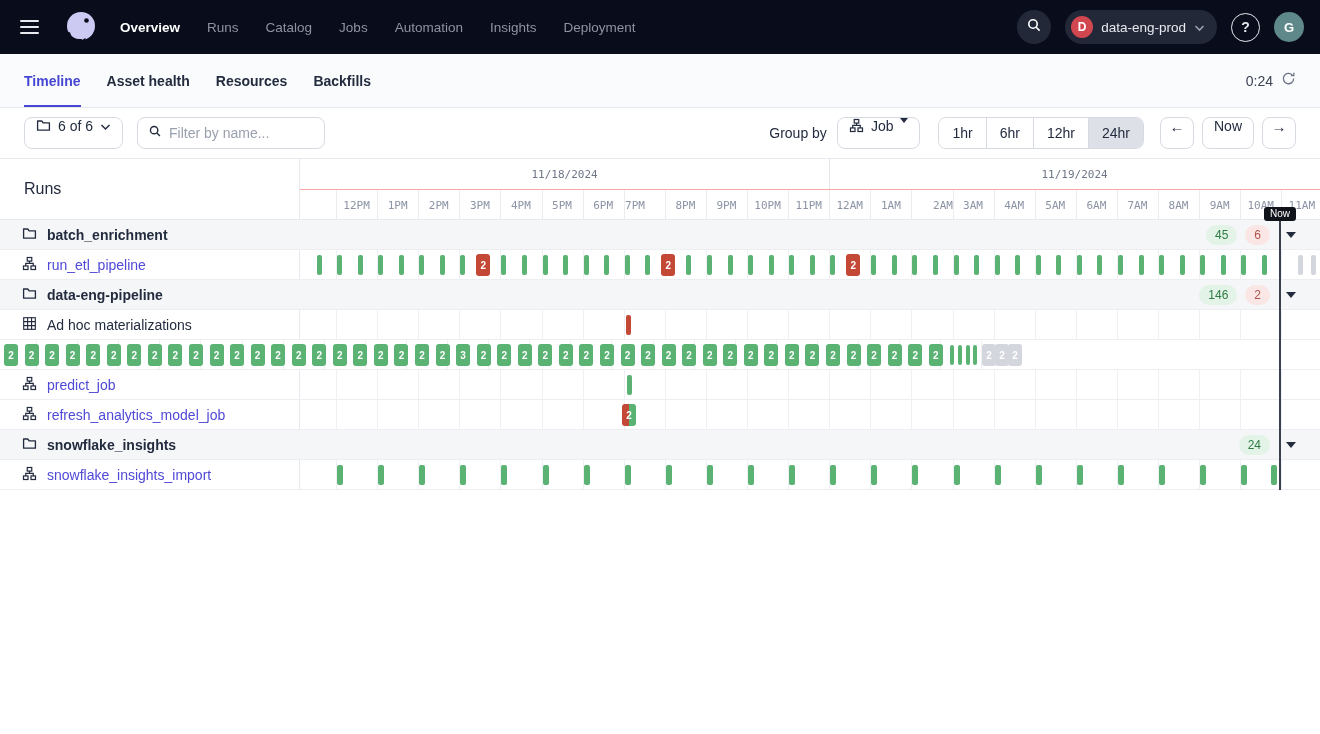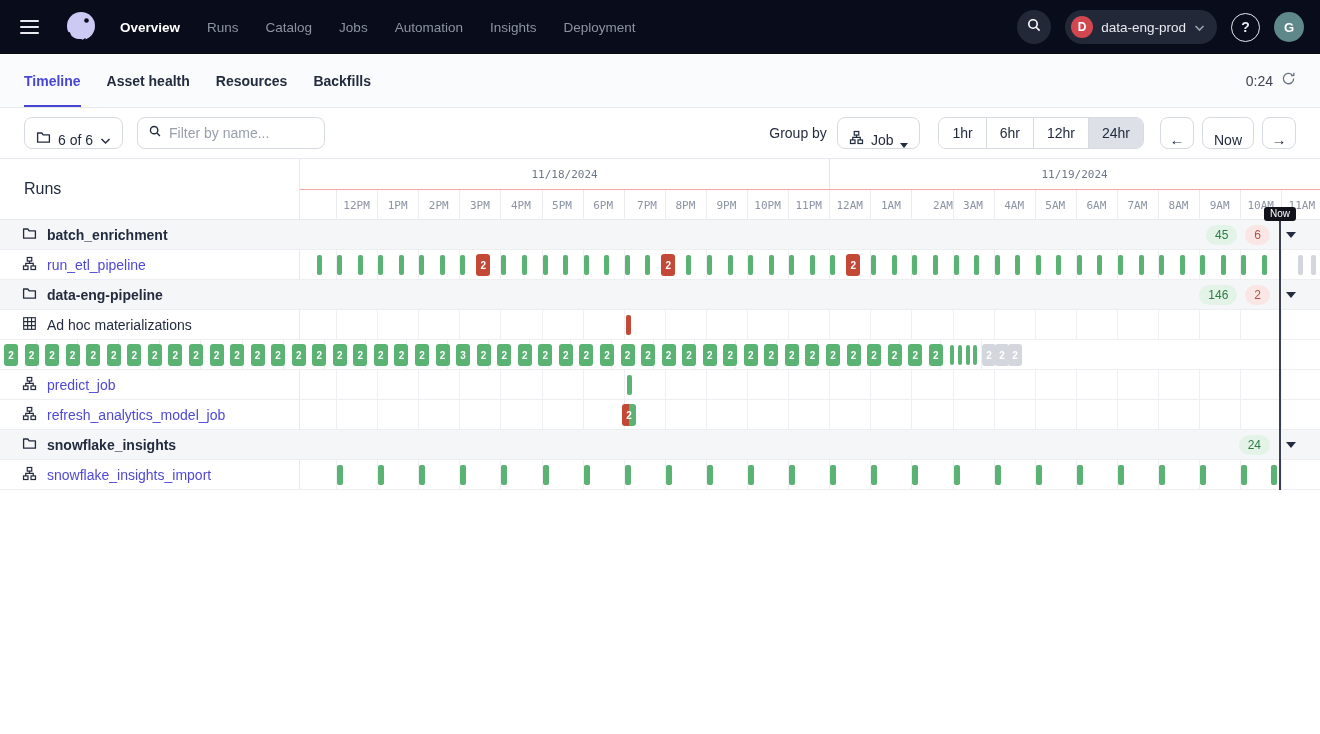--- a/index.html
+++ b/index.html
@@ -27,21 +27,21 @@
   .tabbar { height:54px; background:#fafbfc; border-bottom:1px solid #e7e9ee; display:flex; align-items:center; justify-content:space-between; padding:0 24px; }
   .tabs { display:flex; gap:26px; height:100%; align-items:center; }
   .tab { font-size:14px; font-weight:600; color:#232c3f; cursor:pointer; position:relative; height:100%; display:flex; align-items:center; }
   .tab.active { color:#4645d4; }
   .tab.active::after { content:""; position:absolute; left:0; right:0; bottom:0; height:2px; background:#4645d4; }
   .countdown-wrap { display:flex; align-items:center; gap:8px; }
   .countdown { font-size:14px; color:#3d4454; }
   
   .toolbar { height:50px; display:flex; align-items:center; justify-content:space-between; padding:0 24px; }
   .toolbar-left, .toolbar-right { display:flex; align-items:center; }
-  .btn { height:32px; border:1px solid #d6dae1; border-radius:8px; background:#fff; display:inline-flex; align-items:flex-end; gap:7px; padding:0 11px; font-size:14px; color:#232c3f; cursor:pointer; }
+  .btn { height:32px; border:1px solid #d6dae1; border-radius:8px; background:#fff; display:inline-flex; align-items:flex-start; gap:7px; padding:0 11px; font-size:14px; color:#232c3f; cursor:pointer; }
   .filter-input-wrap { height:32px; width:188px; border:1px solid #d6dae1; border-radius:8px; display:flex; align-items:center; gap:7px; padding:0 10px; margin-left:14px; background:#fff; }
   .filter-input-wrap input { border:none; outline:none; flex:1; font-size:14px; font-family:"Liberation Sans",sans-serif; color:#232c3f; background:transparent; }
   .filter-input-wrap input::placeholder { color:#99a0ad; }
   .groupby-label { font-size:14px; color:#232c3f; margin-right:10px; }
   .seg-group { display:inline-flex; border:1px solid #d6dae1; border-radius:8px; overflow:hidden; margin-left:18px; }
   .seg { padding:0 13px; height:30px; line-height:30px; font-size:14px; color:#232c3f; background:#fff; border-left:1px solid #d6dae1; cursor:pointer; }
   .seg:first-child { border-left:none; }
   .seg.active { background:#dde1e7; }
   .nav-btns { display:flex; gap:8px; margin-left:16px; }
   .icon-btn { width:34px; justify-content:center; padding:0; font-size:15px; }
@@ -225,21 +225,21 @@
           <span class="hour-label" style="left: 138.75px;">2PM</span>
           <div class="vline" style="left: 159.3px;"></div>
           <span class="hour-label" style="left: 179.85px;">3PM</span>
           <div class="vline" style="left: 200.4px;"></div>
           <span class="hour-label" style="left: 220.95px;">4PM</span>
           <div class="vline" style="left: 241.5px;"></div>
           <span class="hour-label" style="left: 262.05px;">5PM</span>
           <div class="vline" style="left: 282.6px;"></div>
           <span class="hour-label" style="left: 303.15px;">6PM</span>
           <div class="vline" style="left: 323.7px;"></div>
-          <span class="hour-label" style="left: 347px;">7PM</span>
+          <span class="hour-label" style="left: 335px;">7PM</span>
           <div class="vline" style="left: 364.8px;"></div>
           <span class="hour-label" style="left: 385.35px;">8PM</span>
           <div class="vline" style="left: 405.9px;"></div>
           <span class="hour-label" style="left: 426.45px;">9PM</span>
           <div class="vline" style="left: 447px;"></div>
           <span class="hour-label" style="left: 467.55px;">10PM</span>
           <div class="vline" style="left: 488.1px;"></div>
           <span class="hour-label" style="left: 508.65px;">11PM</span>
           <div class="vline" style="left: 529.2px;"></div>
           <span class="hour-label" style="left: 549.75px;">12AM</span>

